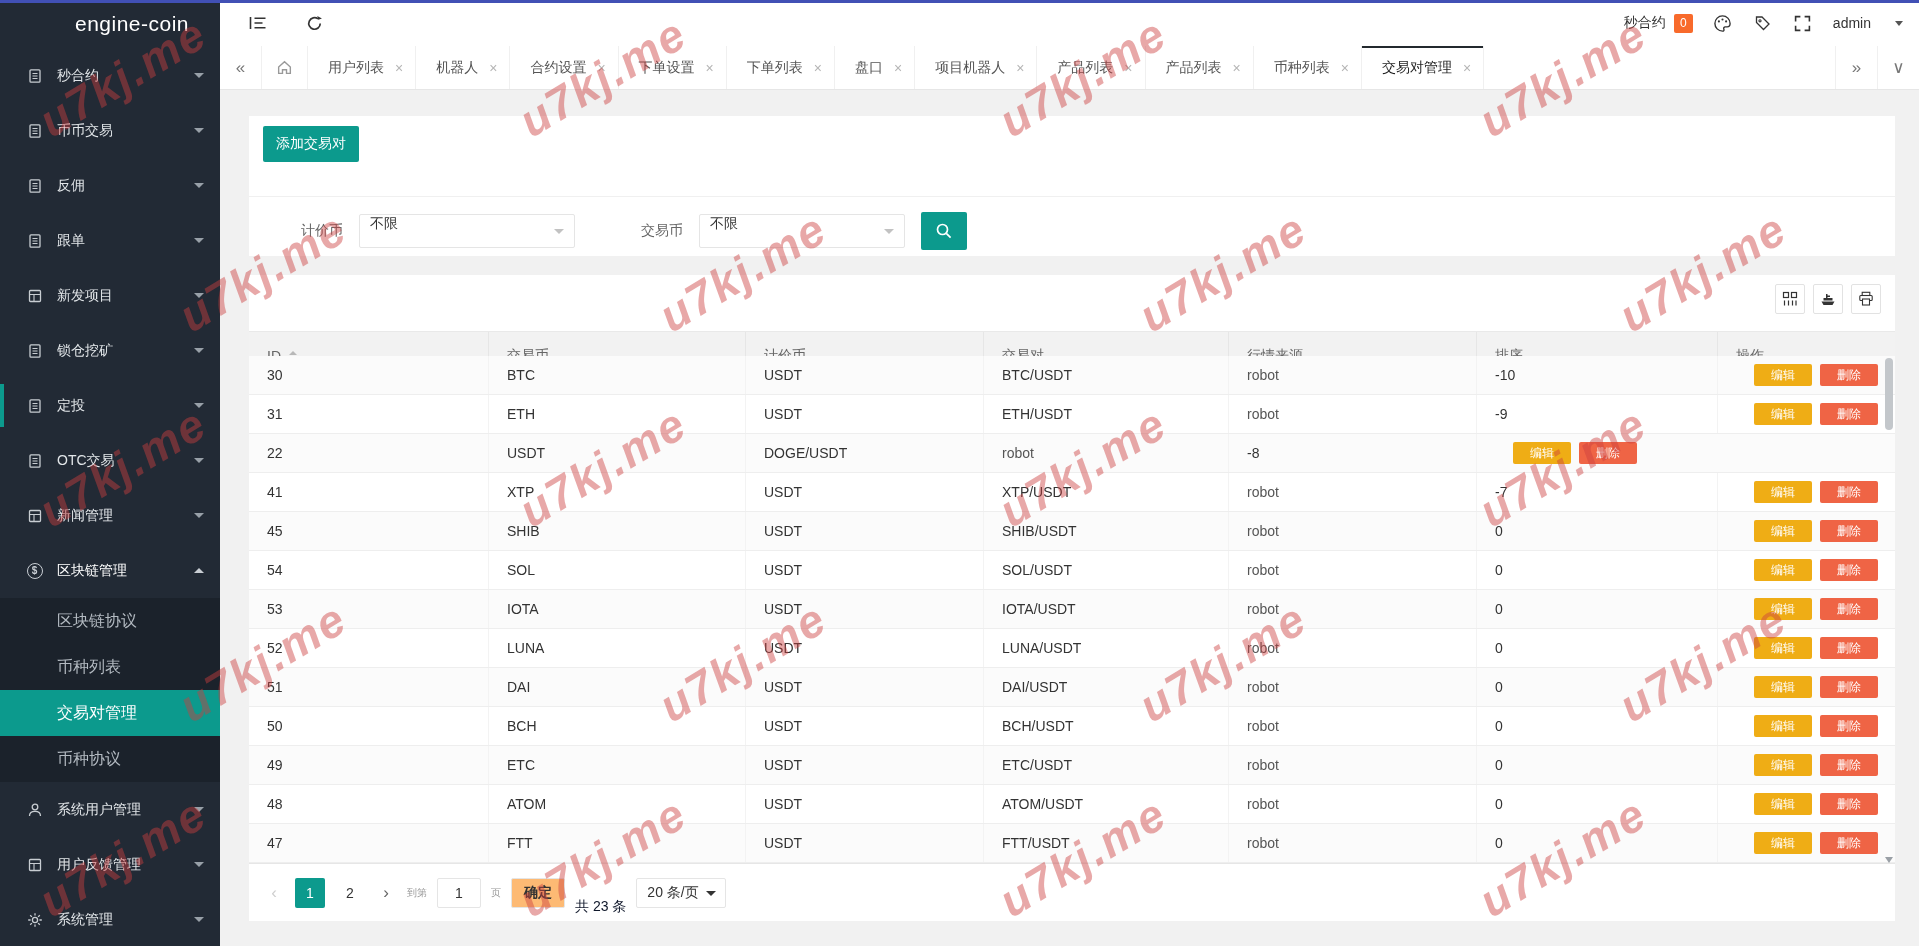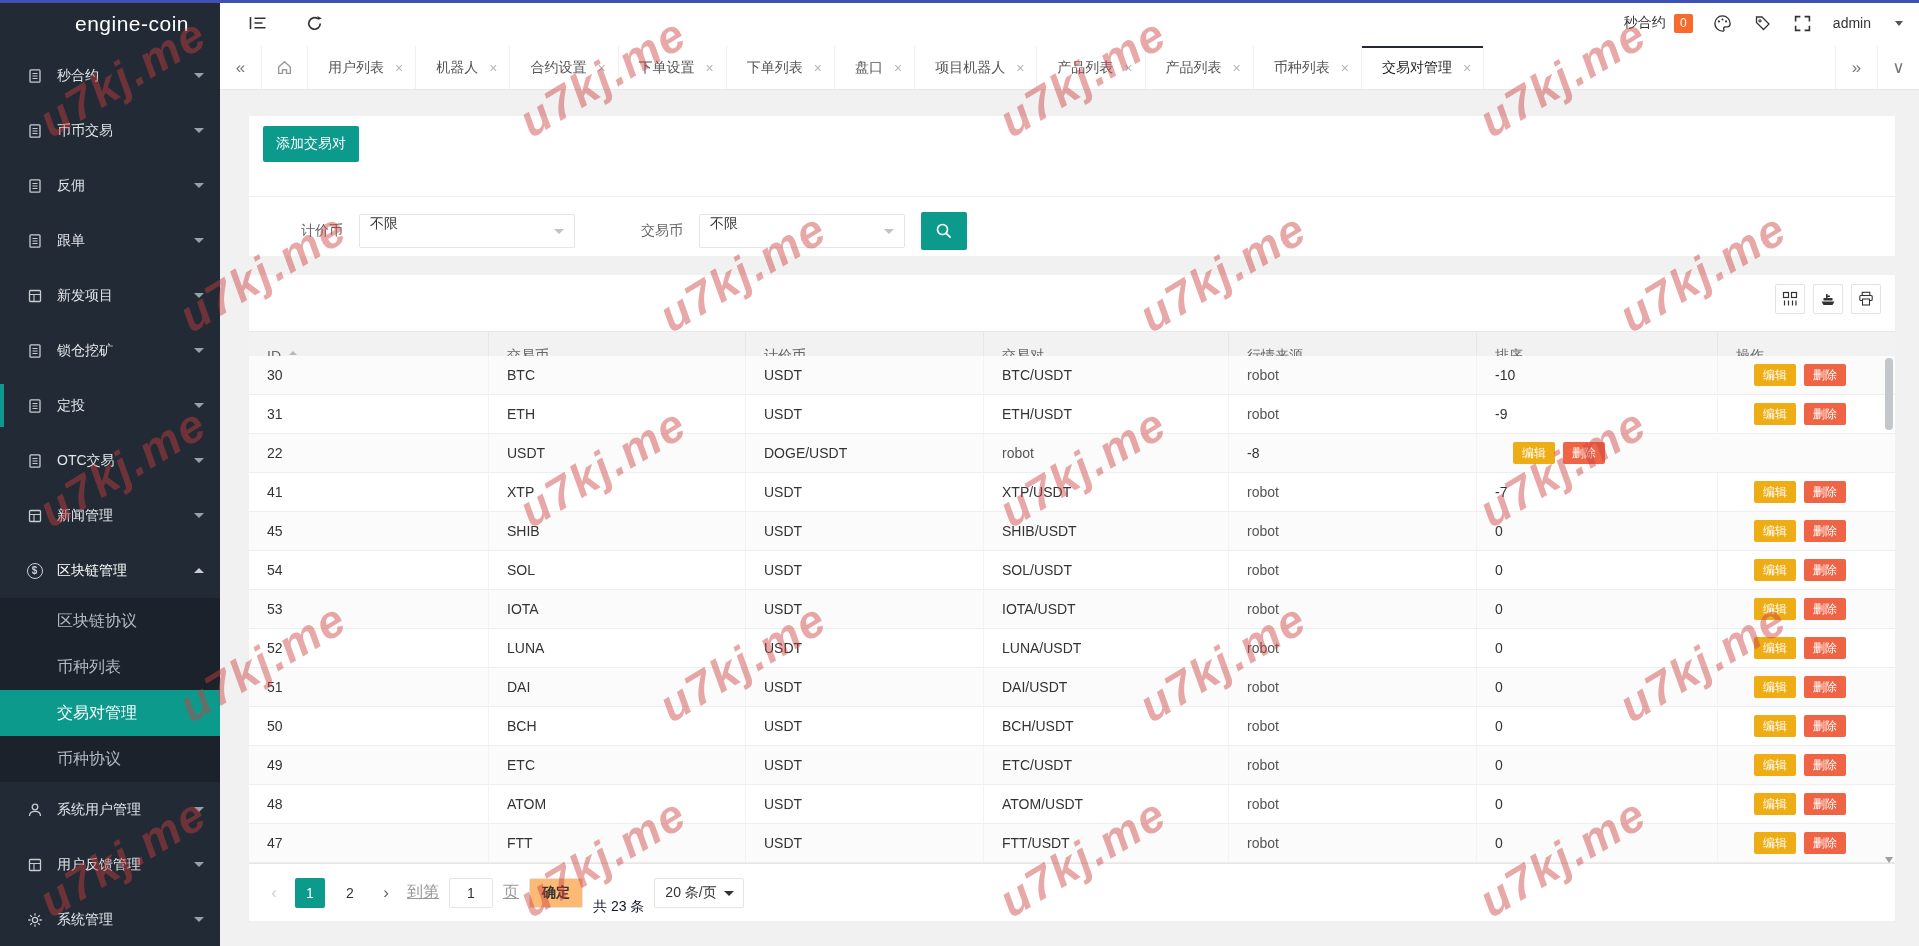--- a/index.html
+++ b/index.html
@@ -75,35 +75,35 @@
   .sort .up { border-bottom:4px solid #b8b8b8; }
   .sort .dn { border-top:4px solid #b8b8b8; }
   .tbody { position:absolute; left:0; right:0; top:81px; height:507px; overflow:hidden; }
   .tr { height:39px; border-bottom:1px solid #eee; }
   .tr:nth-child(odd) { background:#fbfbfb; }
   .td { display:flex; align-items:center; padding-left:18px; color:#333; font-size:14px; border-right:1px solid #f3f3f3; height:100%; overflow:hidden; }
   .td:last-child { border-right:none; }
   .td.src { color:#555; }
   .btn-edit { background:#efad15; }
   .btn-del { background:#ef6445; margin-left:8px; }
-  .mini-btn { border:none; border-radius:2px; color:#fff; font-size:12px; padding:4px 9px; cursor:pointer; font-family:inherit; line-height:1.2; }
+  .mini-btn { border:none; border-radius:2px; color:#fff; font-size:12px; padding:4px 17px; cursor:pointer; font-family:inherit; line-height:1.2; }
   .td.ops { padding-left:36px; }
 
   
   .vscroll { position:absolute; right:2px; top:83px; width:8px; height:503px; }
   .vthumb { position:absolute; top:0; left:0; width:8px; height:72px; background:#c3c7cb; border-radius:4px; cursor:pointer; }
   .varrow { position:absolute; bottom:-2px; left:0; width:0; height:0; border-left:4px solid transparent; border-right:4px solid transparent; border-top:6px solid #9aa0a6; }
 
   
   .pager { position:absolute; left:0; right:0; bottom:0; height:58px; border-top:1px solid #e6e6e6; display:flex; align-items:center; padding-left:14px; gap:10px; }
   .pg-nav { width:22px; text-align:center; font-size:17px; cursor:pointer; color:#666; }
   .pg-nav.disabled { color:#cfcfcf; cursor:default; }
   .pg-num { width:30px; height:30px; display:flex; align-items:center; justify-content:center; border-radius:2px; cursor:pointer; color:#333; }
   .pg-num.cur { background:#0c9a8d; color:#fff; }
-  .pg-txt { color:#999; font-size:16px;text-decoration:underline; }
+  .pg-txt { color:#999; font-size:10px; }
   .pg-input { width:44px; height:30px; border:1px solid #e5e5e5; border-radius:2px; text-align:center; font-size:14px; color:#333; font-family:inherit; outline:none; }
   .pg-btn { height:30px; padding:0 12px; background:#fdba74; border:1px solid #e5e5e5; border-radius:2px; font-size:14px; font-weight:700; color:#333; cursor:pointer; font-family:inherit; }
   .pg-total { color:#0f172a; font-size:14px;margin-top:28px; }
   .pg-size { position:relative; height:30px; border:1px solid #e5e5e5; border-radius:2px; display:flex; align-items:center; padding:0 26px 0 10px; color:#333; cursor:pointer; background:#fff; }
   .pg-size .sel-caret { border-top-color:#333; right:9px; }
 
   
   #watermarks { position:absolute; inset:0; z-index:60; pointer-events:none; overflow:hidden; }
   .wm { position:absolute; font-size:46px; font-weight:bold; font-style:italic; letter-spacing:2px; color:rgba(205,62,62,.45); transform:rotate(-31deg); white-space:nowrap; }
 </style>

